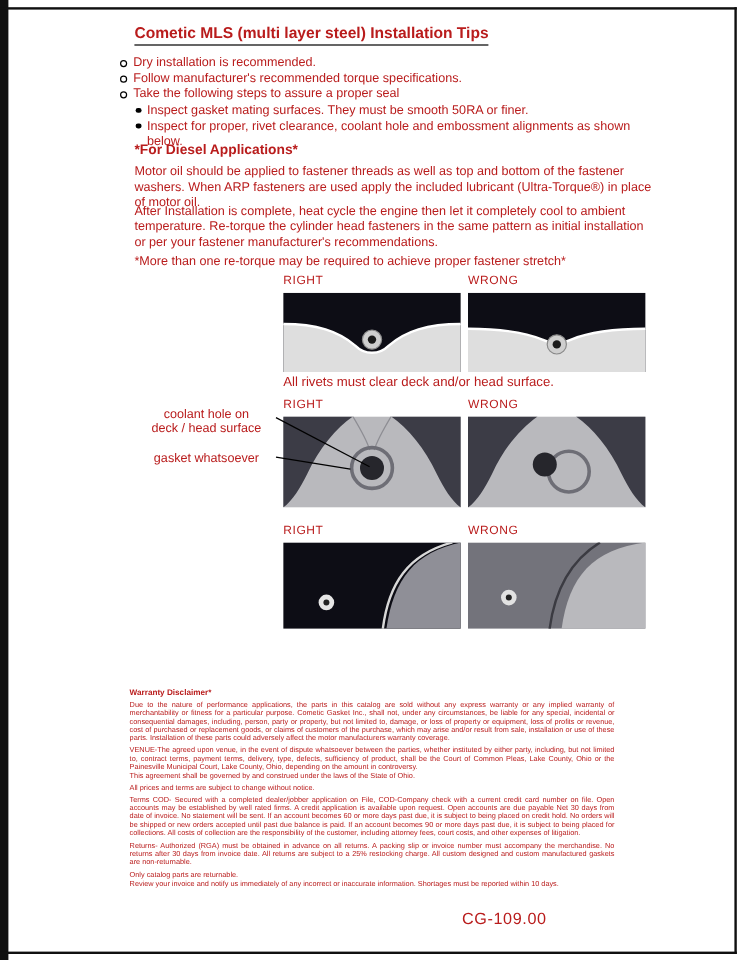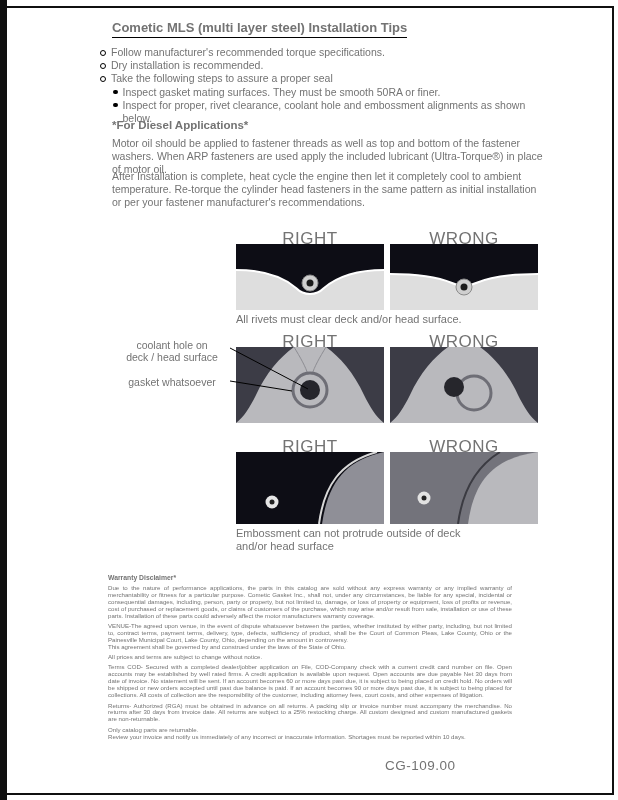--- a/index.html
+++ b/index.html
@@ -1,16 +1,16 @@
 <!DOCTYPE html>
 <html><head>
 <meta charset="utf-8">
 <style>
   html,body{margin:0;padding:0;background:#fff;}
-  .page{position:relative;width:618px;height:800px;background:#fff;color:#737373;
+  .page{position:relative;width:618px;height:800px;background:#fff;color:#b91c1c;
         font-family:"Liberation Sans", sans-serif;overflow:hidden;}
   
   .frame-left{position:absolute;left:0;top:0;width:7px;height:800px;background:#101010;}
   .frame-top{position:absolute;left:0;top:6px;right:4px;height:2px;background:#101010;}
   .frame-right{position:absolute;right:4px;top:6px;bottom:5px;width:2px;background:#101010;}
   .frame-bottom{position:absolute;left:0;right:4px;bottom:5px;height:2px;background:#101010;}
 
   .title{position:absolute;left:112px;top:20px;font-size:13px;font-weight:bold;
          border-bottom:1.5px solid #000;padding-bottom:2px;}
 
@@ -19,21 +19,21 @@
   .b-open{flex:none;width:4px;height:4px;border:1px solid #000;border-radius:50%;margin:4px 5px 0 0;}
   .b-fill{flex:none;width:4.5px;height:4.5px;background:#000;border-radius:50%;margin:4px 5px 0 0;}
   .subtips{margin-left:13px;}
 
   .diesel-heading{position:absolute;left:112px;top:119px;font-size:11.5px;font-weight:bold;text-align:center;}
   .para{position:absolute;left:112px;width:432px;font-size:10.5px;line-height:12.8px;}
   .para1{top:137px;}
   .para2{top:170px;}
   .note{position:absolute;left:112px;top:212px;font-size:10.5px;}
 
-  .fig-label{position:absolute;width:148px;text-align:center;font-size:17px;letter-spacing:0.5px;}
+  .fig-label{position:absolute;width:148px;text-align:left;font-size:10px;letter-spacing:0.5px;}
   .fig-img{position:absolute;width:148px;display:block;}
   .fig-img svg{display:block;width:148px;height:100%;}
   .caption{position:absolute;left:236px;font-size:11px;line-height:13px;}
 
   .callout{position:absolute;width:112px;text-align:center;font-size:10.5px;line-height:12px;}
   .callout-lines{position:absolute;left:228px;top:344px;}
 
   .warranty{position:absolute;left:108px;top:575px;width:404px;font-size:6.1px;line-height:6.9px;text-align:justify;}
   .warranty h4{margin:0 0 3px 0;font-size:6.8px;}
   .warranty p{margin:0 0 3.5px 0;}
@@ -48,45 +48,46 @@
   <div class="frame-left"></div>
   <div class="frame-top"></div>
   <div class="frame-right"></div>
   <div class="frame-bottom"></div>
 
   <div class="title">Cometic MLS (multi layer steel) Installation Tips</div>
 
   <div class="tips">
     <div class="tip">
       <span class="b-open"></span>
-      <span>Follow manufacturer's recommended torque specifications.</span>
+      <span>Dry installation is recommended.</span>
     </div>
     <div class="tip">
       <span class="b-open"></span>
-      <span>Dry installation is recommended.</span>
+      <span>Follow manufacturer's recommended torque specifications.</span>
     </div>
     <div class="tip">
       <span class="b-open"></span>
       <span>Take the following steps to assure a proper seal</span>
     </div>
     <div class="subtips">
       <div class="tip">
         <span class="b-fill"></span>
         <span>Inspect gasket mating surfaces.  They must be smooth 50RA or finer.</span>
       </div>
       <div class="tip">
         <span class="b-fill"></span>
         <span>Inspect for proper, rivet clearance, coolant hole and embossment alignments as shown below.</span>
       </div>
     </div>
   </div>
 
   <div class="diesel-heading">*For Diesel Applications*</div>
   <div class="para para2">After Installation is complete, heat cycle the engine then let it completely cool to ambient temperature. Re-torque the cylinder head fasteners in the same pattern as initial installation or per your fastener manufacturer's recommendations.</div>
   <div class="para para1">Motor oil should be applied to fastener threads as well as top and bottom of the fastener washers. When ARP fasteners are used apply the included lubricant (Ultra-Torque®) in place of motor oil.</div>
+  <div class="note">*More than one re-torque may be required to achieve proper fastener stretch*</div>
 
   <div class="fig-label" style="left:236px;top:229px;">RIGHT</div>
   <div class="fig-label" style="left:390px;top:229px;">WRONG</div>
   <div class="fig-img" style="left:236px;top:244px;height:66px;">
     <svg viewBox="0 0 148 66">
       <rect width="148" height="66" fill="#0d0d15"></rect>
       <path d="M0,26 C28,26 46,32 60,44 C68,52 80,52 88,44 C102,32 120,26 148,26 L148,66 L0,66 Z" fill="#dedede"></path>
       <path d="M0,26 C28,26 46,32 60,44 C68,52 80,52 88,44 C102,32 120,26 148,26" fill="none" stroke="#ffffff" stroke-width="2"></path>
       <circle cx="74" cy="39" r="8" fill="#cfcfcf" stroke="#8a8a8a"></circle>
       <circle cx="74" cy="39" r="3.5" fill="#1b1b1b"></circle>
@@ -145,21 +146,20 @@
   </div>
   <div class="fig-img" style="left:390px;top:452px;height:72px;">
     <svg viewBox="0 0 148 72">
       <rect width="148" height="72" fill="#73737b"></rect>
       <path d="M148,0 C104,6 84,28 78,72 L148,72 Z" fill="#b9b9bd"></path>
       <path d="M110,0 C84,16 72,42 68,72" stroke="#3b3b42" stroke-width="2" fill="none"></path>
       <circle cx="34" cy="46" r="6.5" fill="#e2e2e2"></circle>
       <circle cx="34" cy="46" r="2.5" fill="#222222"></circle>
     </svg>
   </div>
-  <div class="caption" style="top:527px;width:245px;">Embossment can not protrude outside of deck and/or head surface</div>
 
   <div class="warranty">
     <h4>Warranty Disclaimer*</h4>
     <p>Due to the nature of performance applications, the parts in this catalog are sold without any express warranty or any implied warranty of merchantability or fitness for a particular purpose.  Cometic Gasket Inc., shall not, under any circumstances, be liable for any special, incidental or consequential damages, including, person, party or property, but not limited to, damage, or loss of property or equipment, loss of profits or revenue, cost of purchased or replacement goods, or claims of customers of the purchase, which may arise and/or result from sale, installation or use of these parts.  Installation of these parts could adversely affect the motor manufacturers warranty coverage.</p>
     <p class="tight">VENUE-The agreed upon venue, in the event of dispute whatsoever between the parties, whether instituted by either party, including, but not limited to, contract terms, payment terms, delivery, type, defects, sufficiency of product, shall be the Court of Common Pleas, Lake County, Ohio or the Painesville Municipal Court, Lake County, Ohio, depending on the amount in controversy.</p>
     <p>This agreement shall be governed by and construed under the laws of the State of Ohio.</p>
     <p>All prices and terms are subject to change without notice.</p>
     <p>Terms COD- Secured with a completed dealer/jobber application on File, COD-Company check with a current credit card number on file.  Open accounts may be established by well rated firms.  A credit application is available upon request.  Open accounts are due payable Net 30 days from date of invoice.  No statement will be sent.  If an account becomes 60 or more days past due, it is subject to being placed on credit hold.  No orders will be shipped or new orders accepted until past due balance is paid.  If an account becomes 90 or more days past due, it is subject to being placed for collections.  All costs of collection are the responsibility of the customer, including attorney fees, court costs, and other expenses of litigation.</p>
     <p>Returns- Authorized (RGA) must be obtained in advance on all returns.  A packing slip or invoice number must accompany the merchandise.  No returns after 30 days from invoice date.  All returns are subject to a 25% restocking charge.  All custom designed and custom manufactured gaskets are non-returnable.</p>
     <p class="tight">Only catalog parts are returnable.</p>

